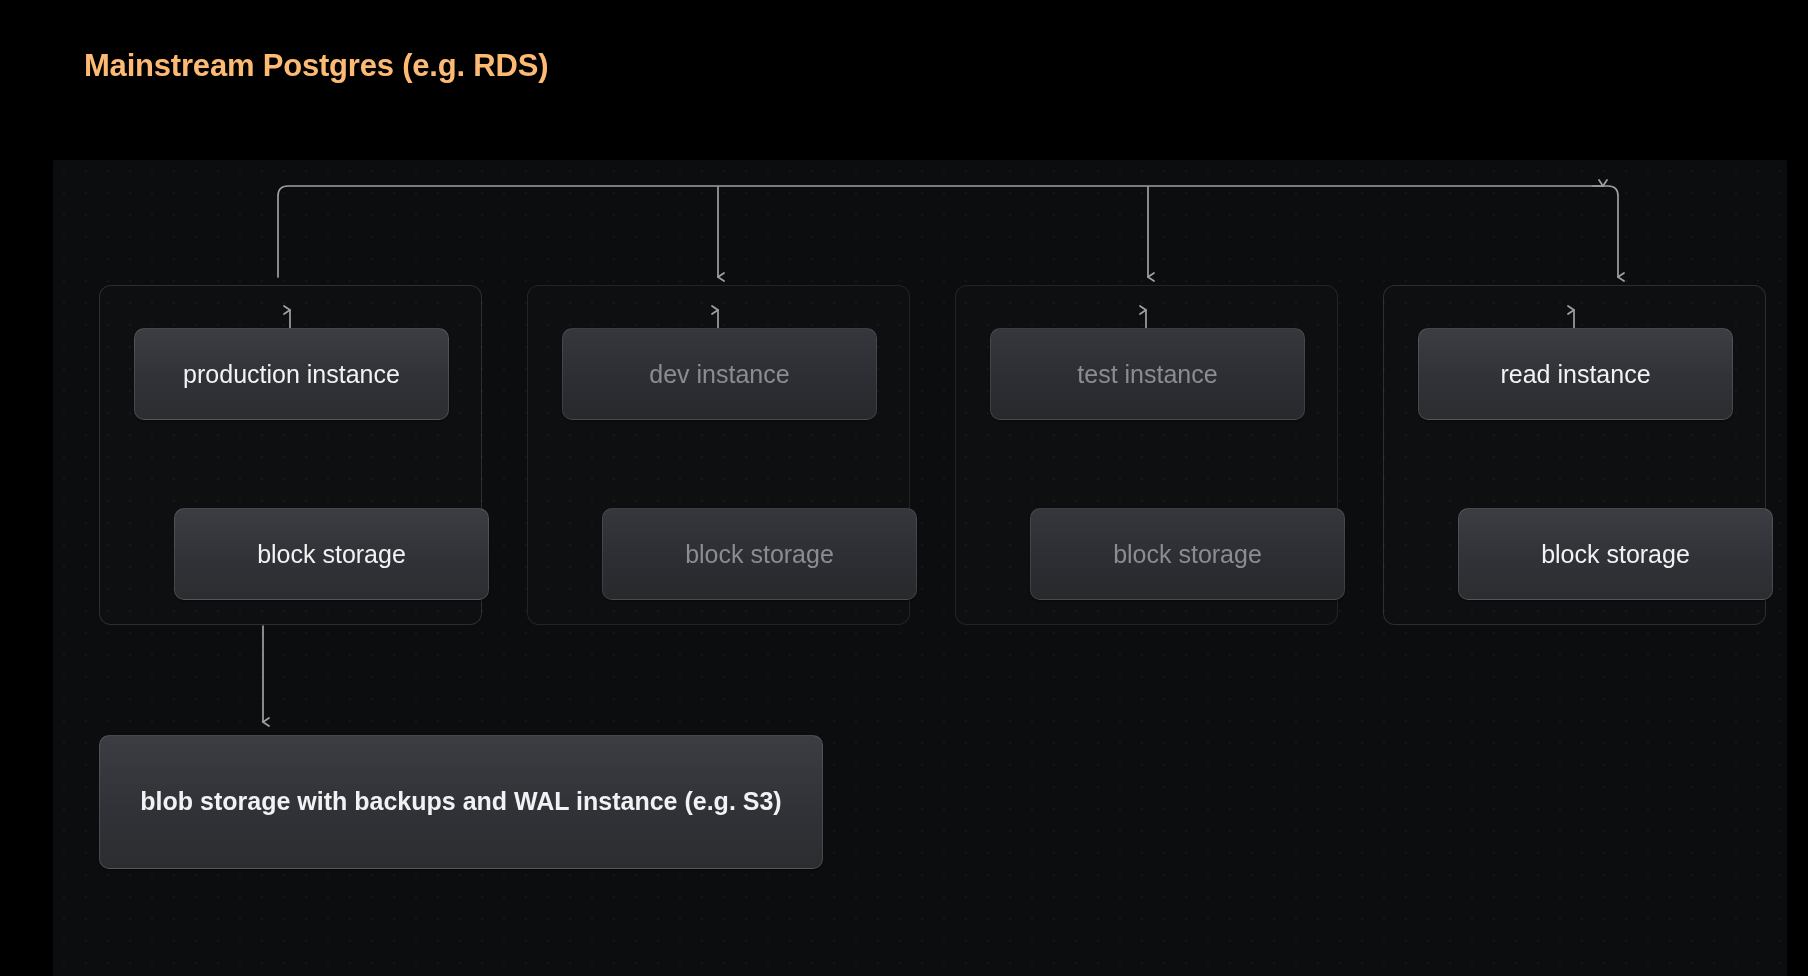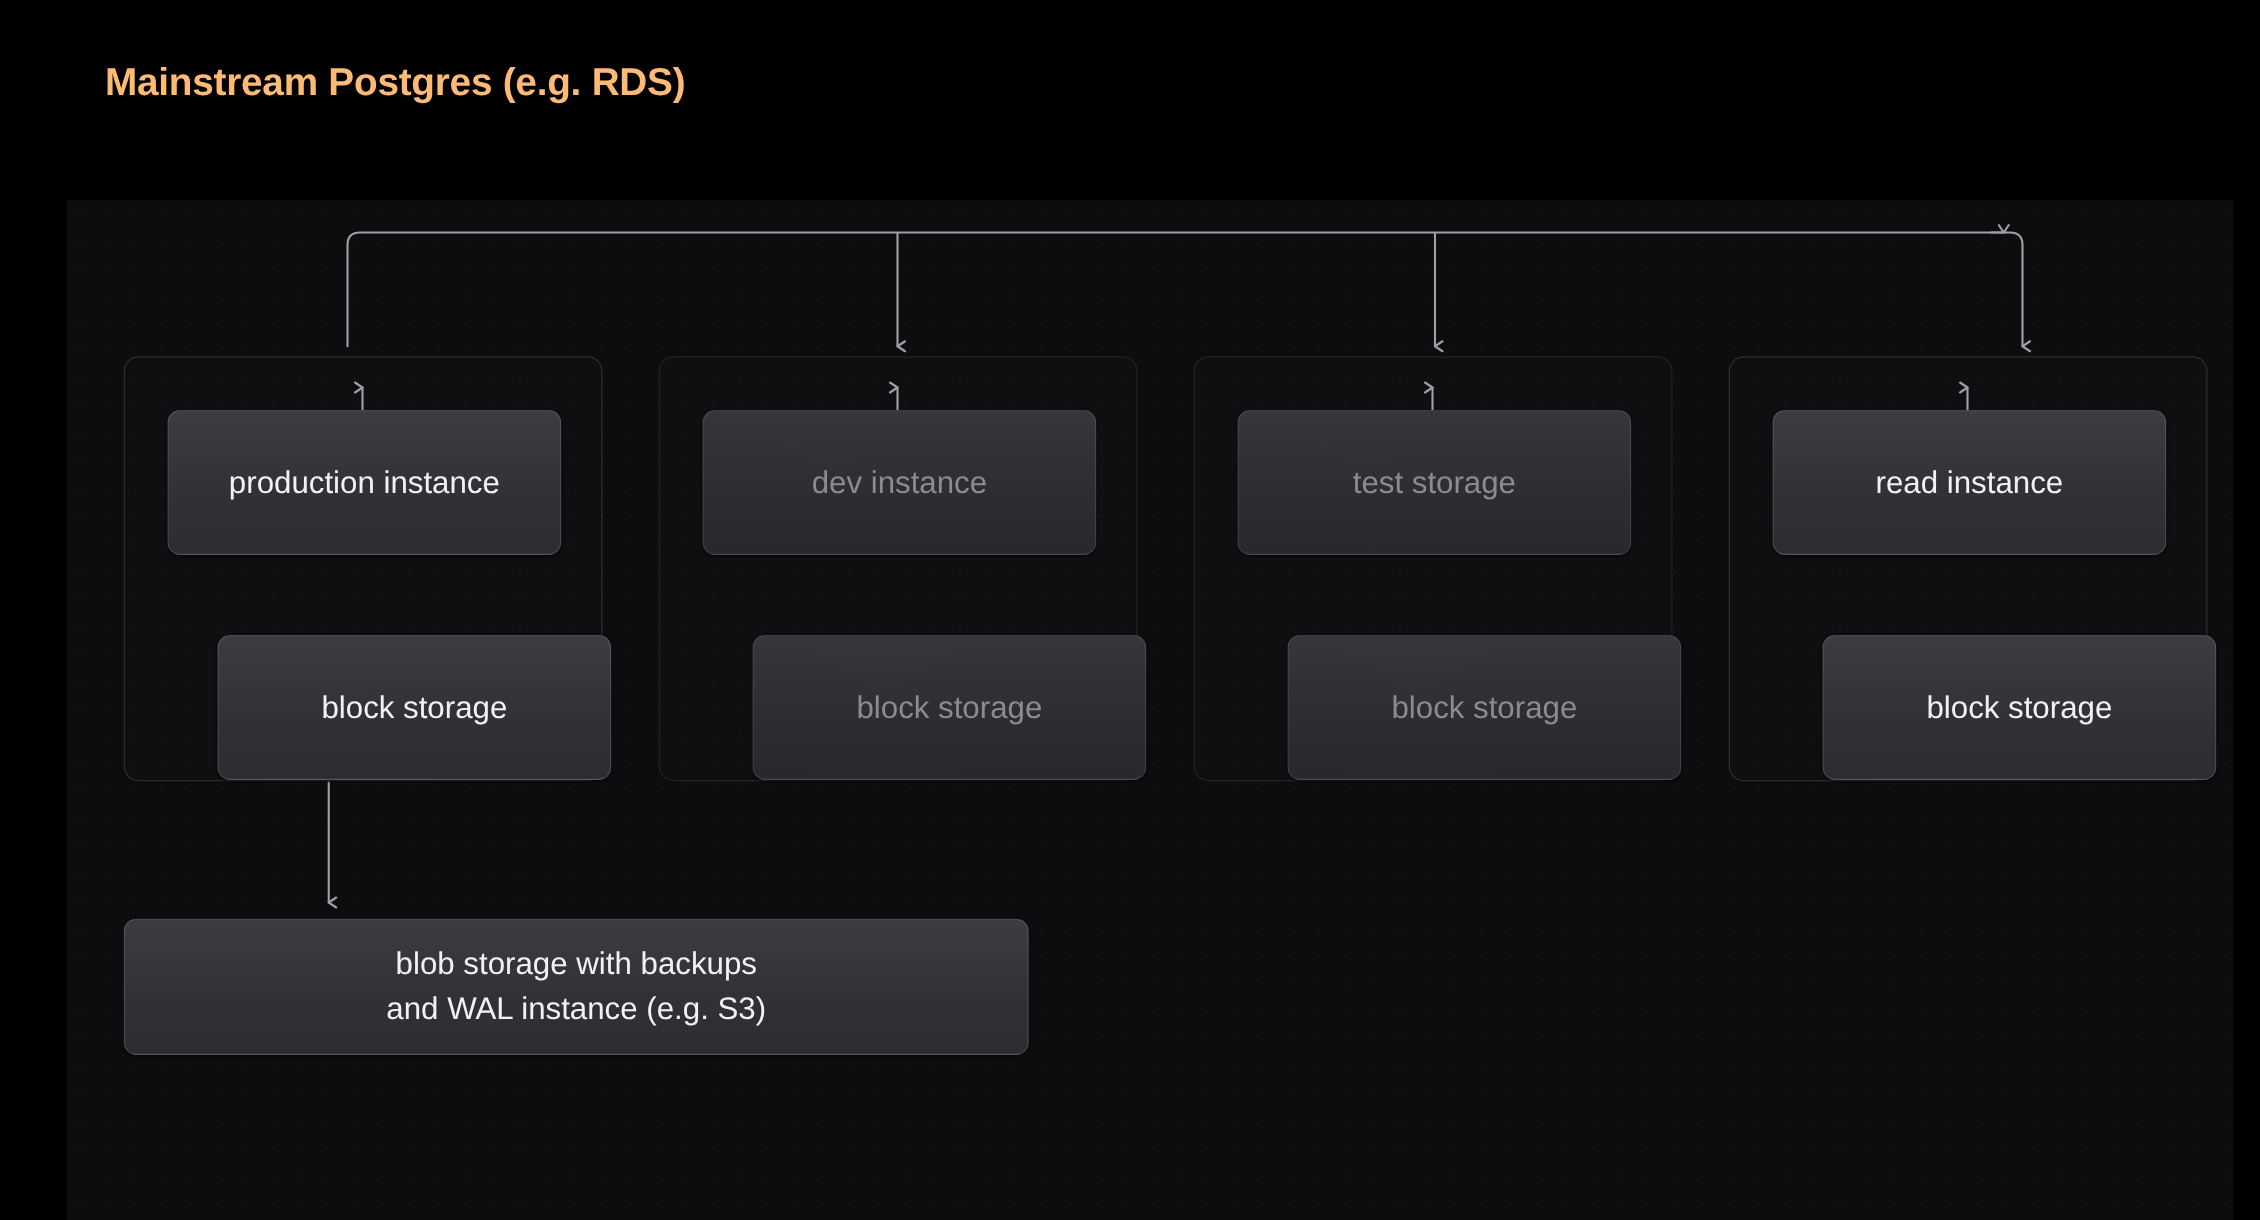--- a/index.html
+++ b/index.html
@@ -61,21 +61,21 @@
   .group.g1 { left:474px; }
   .group.g2 { left:902px; }
   .group.g3 { left:1330px; }
 
   .group.dim { border-color:rgba(255,255,255,0.085); }
 
   
   .node {
     position:absolute;
     left:34px;
-    width:315px; height:116px;
+    width:315px; height:92px;
     border-radius:10px;
     background:linear-gradient(180deg,#3b3d43 0%,#303237 55%,#2b2d31 100%);
     border:1px solid rgba(255,255,255,0.13);
     display:flex;
     align-items:center;
     justify-content:center;
     font-size:25px;
     color:#f2f2f4;
     white-space:nowrap;
     box-shadow:0 1px 2px rgba(0,0,0,0.45);
@@ -86,30 +86,31 @@
   .node.dim {
     background:linear-gradient(180deg,#35373c 0%,#2c2e33 55%,#27292d 100%);
     border-color:rgba(255,255,255,0.10);
     color:#8b8c91;
   }
 
   
   .blob {
     position:absolute;
     left:46px; top:575px;
-    width:724px; height:109px;
+    width:724px; height:134px;
     border-radius:10px;
     background:linear-gradient(180deg,#3b3d43 0%,#303237 55%,#2b2d31 100%);
     border:1px solid rgba(255,255,255,0.13);
     display:flex;
-    flex-direction:column;
+    flex-direction:row;
     align-items:center;
     justify-content:center;
     gap:7px;
     box-shadow:0 1px 2px rgba(0,0,0,0.45);
+    font-weight:bold;
   }
   .blob .ln {
     font-size:25px;
     color:#f2f2f4;
     white-space:nowrap;
     line-height:1.18;
   }
 </style>
 </head>
 <body>
@@ -151,21 +152,21 @@
       <div class="node top">production instance</div>
       <div class="node bottom">block storage</div>
     </div>
 
     <div class="group g1 dim">
       <div class="node top dim">dev instance</div>
       <div class="node bottom dim">block storage</div>
     </div>
 
     <div class="group g2 dim">
-      <div class="node top dim">test storage</div>
+      <div class="node top dim">test instance</div>
       <div class="node bottom dim">block storage</div>
     </div>
 
     <div class="group g3">
       <div class="node top">read instance</div>
       <div class="node bottom">block storage</div>
     </div>
 
     <div class="blob">
       <div class="ln">blob storage with backups</div>

